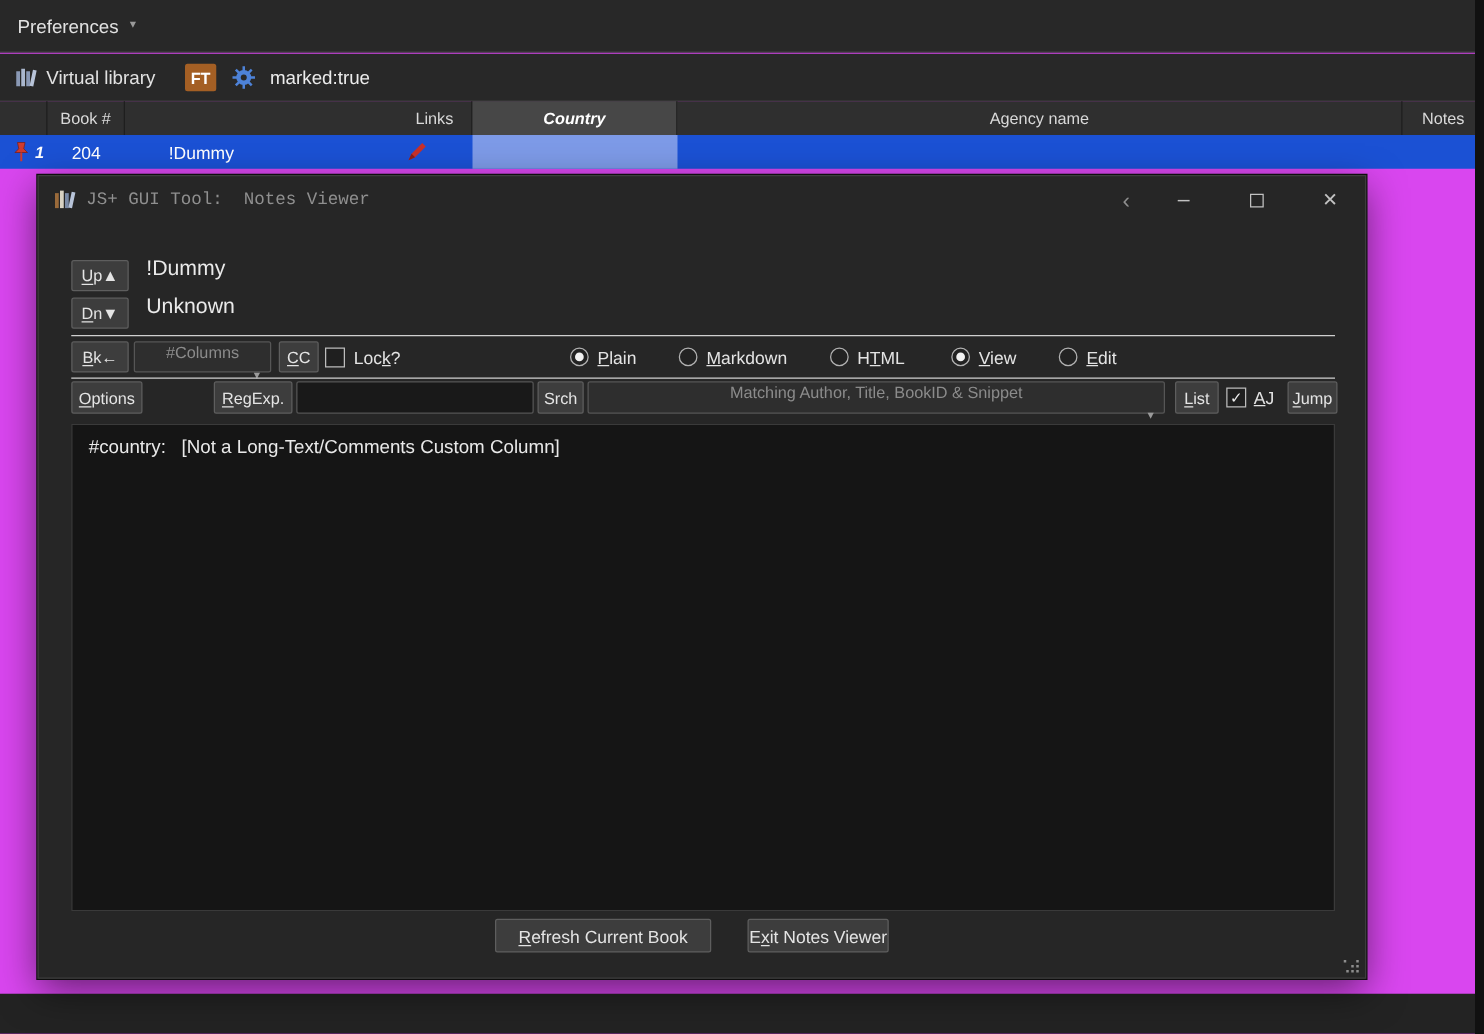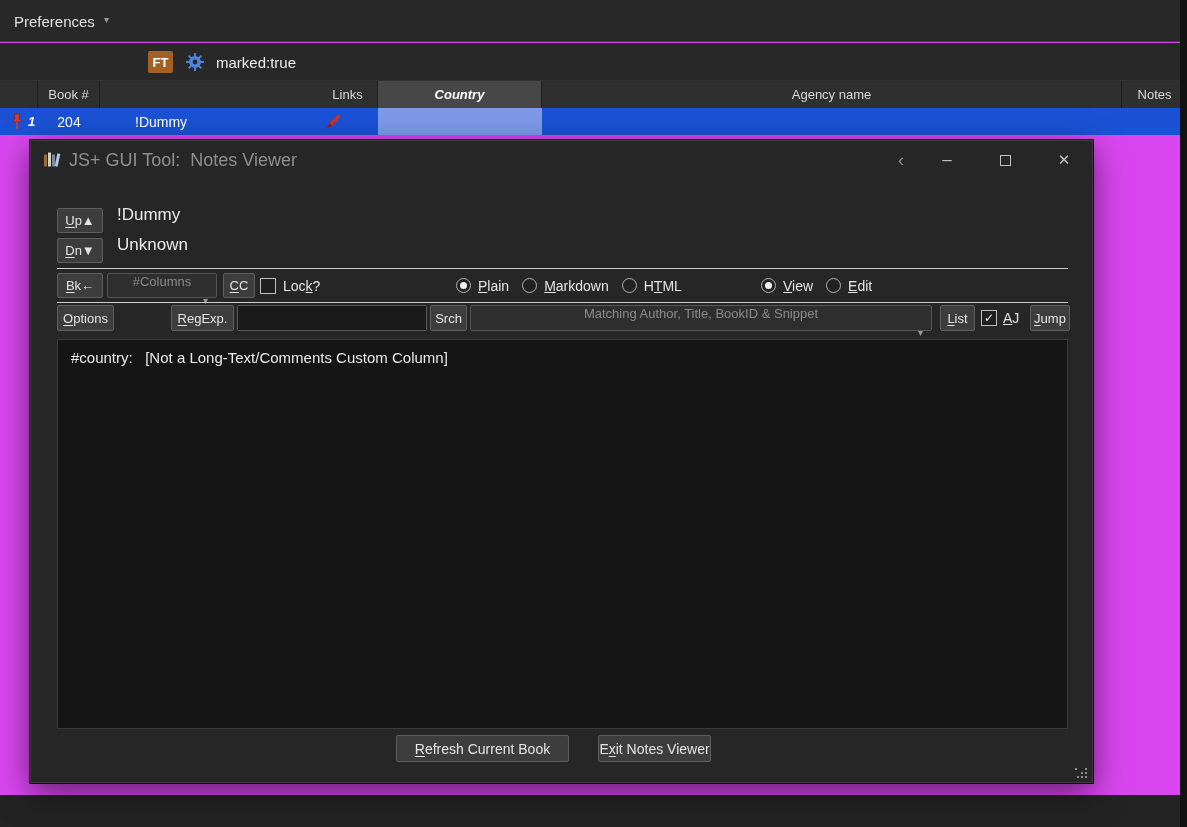--- a/index.html
+++ b/index.html
@@ -58,21 +58,21 @@
   .bottom-strip { position:absolute; left:0; top:795px; width:1187px; height:32px;
                   background:#232323; }
 
   
   .dialog { position:absolute; left:30px; top:140px; width:1063px; height:643px;
             background:#262626; border:1px solid #3d3d3d; box-shadow:0 0 0 1px #0e0e0e,
             0 10px 30px rgba(0,0,0,.55); }
   .titlebar { position:absolute; left:0; top:0; width:100%; height:38px; }
   .title-icon { position:absolute; left:12px; top:10px; width:18px; height:17px; }
   .dlg-title { position:absolute; left:38px; top:0; height:38px; display:flex;
-               align-items:center; font-size:18px; color:#8f8f8f; white-space:pre; }
+               align-items:center; font-size:14px; color:#8f8f8f; white-space:pre;font-family:Liberation Mono, monospace; }
   .winbtn { position:absolute; top:0; width:34px; height:38px; display:flex;
             align-items:center; justify-content:center; color:#c2c2c2; }
   .wb-back { left:853px; font-size:18px; color:#8f8f8f; }
   .wb-min { left:899px; font-size:17px; }
   .wb-max { left:957px; }
   .max-box { width:11px; height:11px; border:1px solid #c2c2c2; }
   .wb-close { left:1016px; font-size:15px; }
 
   .btn { position:absolute; display:flex; align-items:center; justify-content:center;
          background:#3d3d3d; border:1px solid #5e5e5e; border-radius:2px;
@@ -92,21 +92,21 @@
            background:#2e2e2e; border:1px solid #565656; border-radius:2px;
            font-size:13px; color:#8b8b8b;flex-direction:column; }
   .combo .arrow { margin-left:auto; color:#9a9a9a; font-size:10px; }
   .cc-btn { left:192px; top:132px; width:32px; height:25px; }
   .checkbox { width:16px; height:16px; border:1px solid #bdbdbd; background:#1f1f1f;
               display:flex; align-items:center; justify-content:center;
               font-size:12px; color:#efefef; }
   .lock-wrap { position:absolute; left:229px; top:132px; height:25px; display:flex;
                align-items:center; gap:7px; font-size:14px; color:#e4e4e4; }
   .radio-group { position:absolute; top:132px; height:25px; display:flex;
-                 align-items:center; gap:13px; }
+                 align-items:center; gap:34px; }
   .fmt-group { left:425px; }
   .mode-group { left:730px; }
   .radio-item { display:flex; align-items:center; gap:7px; font-size:14px; color:#e4e4e4; }
   .radio { width:15px; height:15px; border-radius:50%; border:1px solid #b2b2b2;
            background:#222; position:relative; }
   .radio.checked::after { content:""; position:absolute; left:3px; top:3px; right:3px;
            bottom:3px; border-radius:50%; background:#f2f2f2; }
 
   .options-btn { left:26px; top:164px; width:57px; height:26px; }
   .regexp-btn { left:140px; top:164px; width:63px; height:26px; }
@@ -141,20 +141,29 @@
 <div class="screen">
 
   <div class="menubar">
     <div class="menu-item">
       <span>Preferences</span>
       <span class="caret">▾</span>
     </div>
   </div>
 
   <div class="toolbar">
+    <div class="vlib">
+      <svg width="18" height="16" viewBox="0 0 18 16">
+        <rect x="1" y="3" width="3" height="12" fill="#8a99b5"></rect>
+        <rect x="5" y="1" width="3" height="14" fill="#aab7cd"></rect>
+        <rect x="9" y="3" width="3" height="12" fill="#8a99b5"></rect>
+        <rect x="13" y="2" width="3" height="13" fill="#b8c4d9" transform="rotate(12 14.5 8.5)"></rect>
+      </svg>
+      <span>Virtual library</span>
+    </div>
     <div class="ft-badge">FT</div>
     <svg class="gear" viewBox="0 0 20 20">
       <g fill="#4d82d8">
         <rect x="9" y="1" width="2" height="18"></rect>
         <rect x="1" y="9" width="18" height="2"></rect>
         <rect x="9" y="1" width="2" height="18" transform="rotate(45 10 10)"></rect>
         <rect x="9" y="1" width="2" height="18" transform="rotate(-45 10 10)"></rect>
         <circle cx="10" cy="10" r="6"></circle>
       </g>
       <circle cx="10" cy="10" r="2.4" fill="#282828"></circle>

